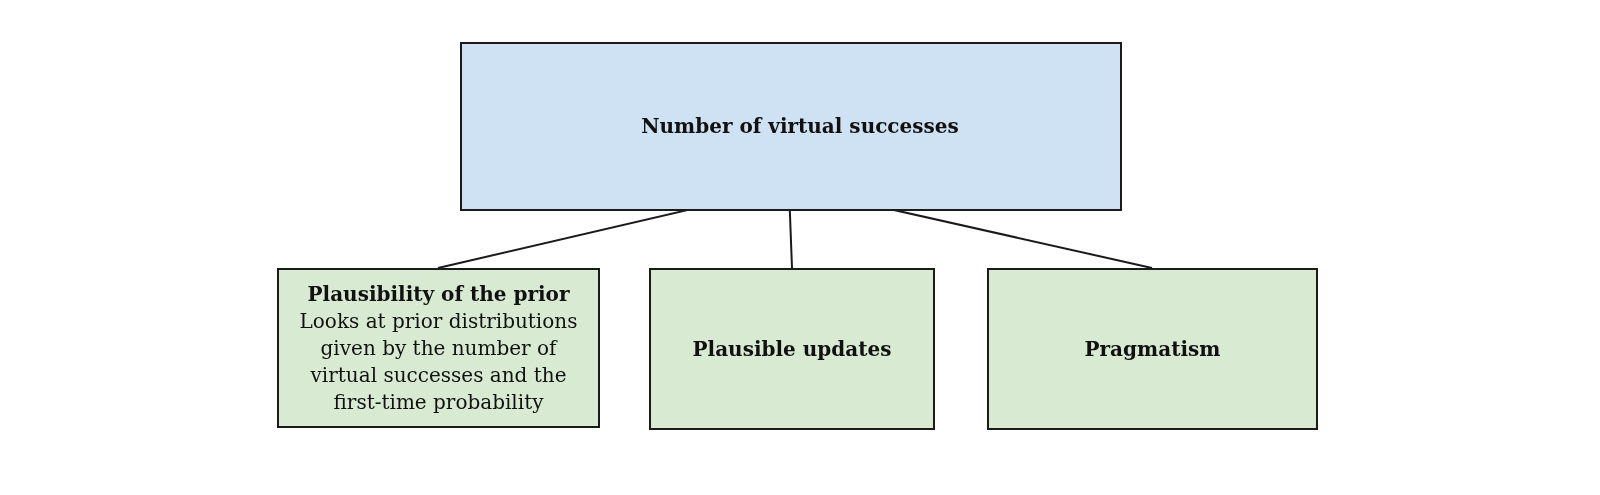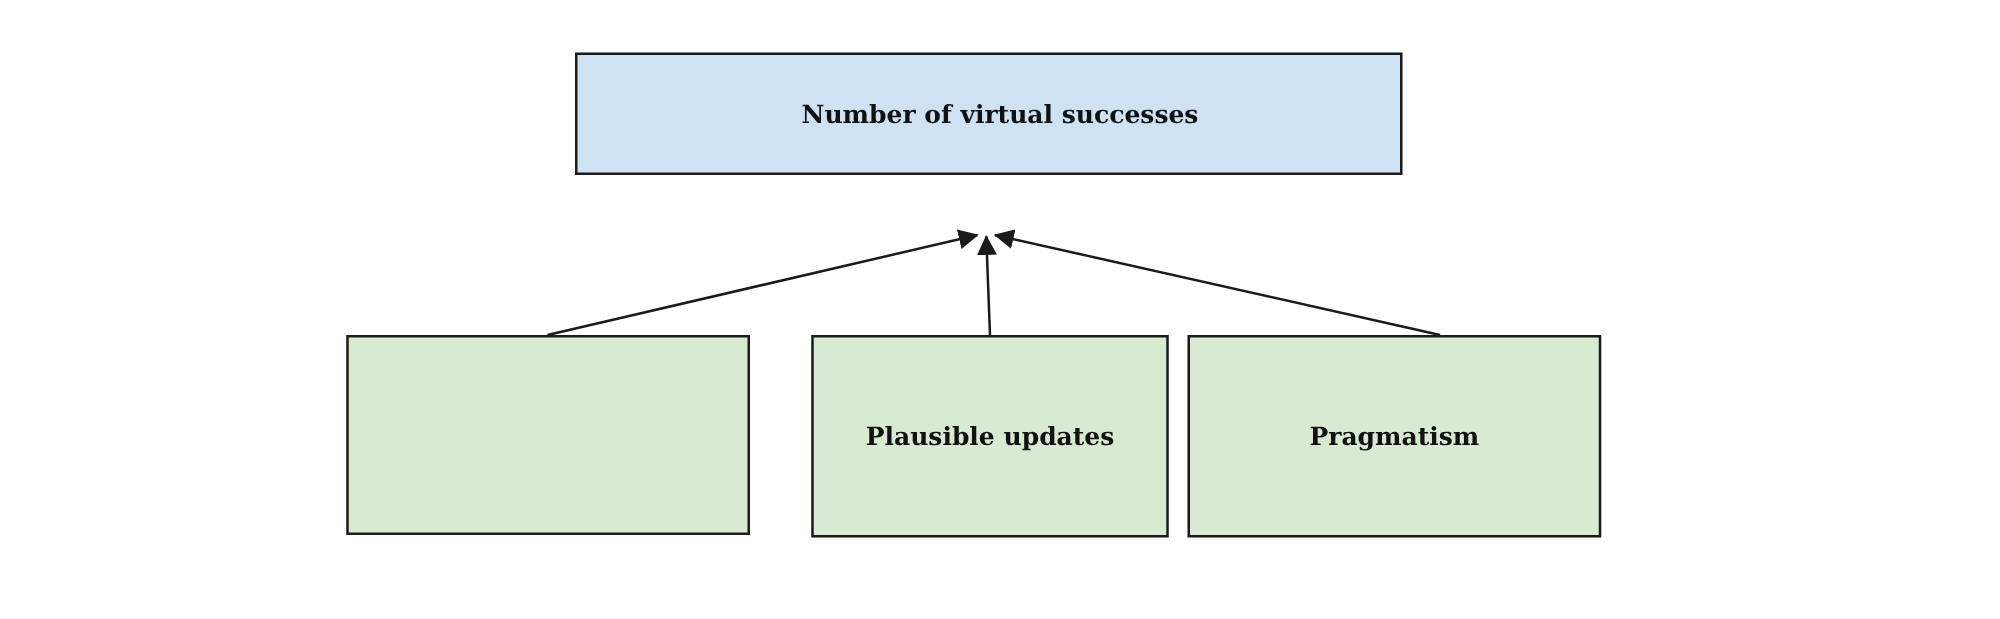--- a/index.html
+++ b/index.html
@@ -39,24 +39,24 @@
     font-weight: bold;
     font-size: 20px;
     line-height: 27px;
     white-space: pre-line;
   }
   .node-desc {
     font-size: 20px;
     line-height: 27px;
     white-space: pre-line;
   }
-  .node-top    { left: 460px; top: 42px;  width: 662px; height: 98px; padding-left: 24px; }
+  .node-top    { left: 460px; top: 42px;  width: 662px; height: 169px; padding-left: 24px; }
   .node-left   { left: 277px; top: 268px; width: 323px; height: 160px; }
   .node-mid    { left: 649px; top: 268px; width: 286px; height: 162px; }
-  .node-right  { left: 950px; top: 268px; width: 331px; height: 162px; }
+  .node-right  { left: 987px; top: 268px; width: 331px; height: 162px; }
 </style>
 </head>
 <body>
 
 <div class="canvas">
 
   <svg class="arrows" viewBox="0 0 1600 495" xmlns="http://www.w3.org/2000/svg">
     <defs>
       <marker id="arrowhead" markerWidth="8" markerHeight="8" refX="7.5" refY="4" orient="auto" markerUnits="strokeWidth">
         <path d="M0,0 L8,4 L0,8 Z" fill="#1a1a1a"></path>
@@ -65,20 +65,25 @@
     <line x1="438" y1="268" x2="782" y2="188" stroke="#1a1a1a" stroke-width="2" marker-end="url(#arrowhead)"></line>
     <line x1="792" y1="268" x2="789" y2="189" stroke="#1a1a1a" stroke-width="2" marker-end="url(#arrowhead)"></line>
     <line x1="1152" y1="268" x2="796" y2="188" stroke="#1a1a1a" stroke-width="2" marker-end="url(#arrowhead)"></line>
   </svg>
 
   <div class="node node-top" style="background-color: rgb(207, 226, 243);">
     <div class="node-title">Number of virtual successes</div>
   </div>
 
   <div class="node node-left" style="background-color: rgb(217, 234, 211);">
+    <div class="node-title">Plausibility of the prior</div>
+    <div class="node-desc">Looks at prior distributions
+given by the number of
+virtual successes and the
+first-time probability</div>
   </div>
 
   <div class="node node-mid" style="background-color: rgb(217, 234, 211);">
     <div class="node-title">Plausible updates</div>
   </div>
 
   <div class="node node-right" style="background-color: rgb(217, 234, 211);">
     <div class="node-title">Pragmatism</div>
   </div>
 

